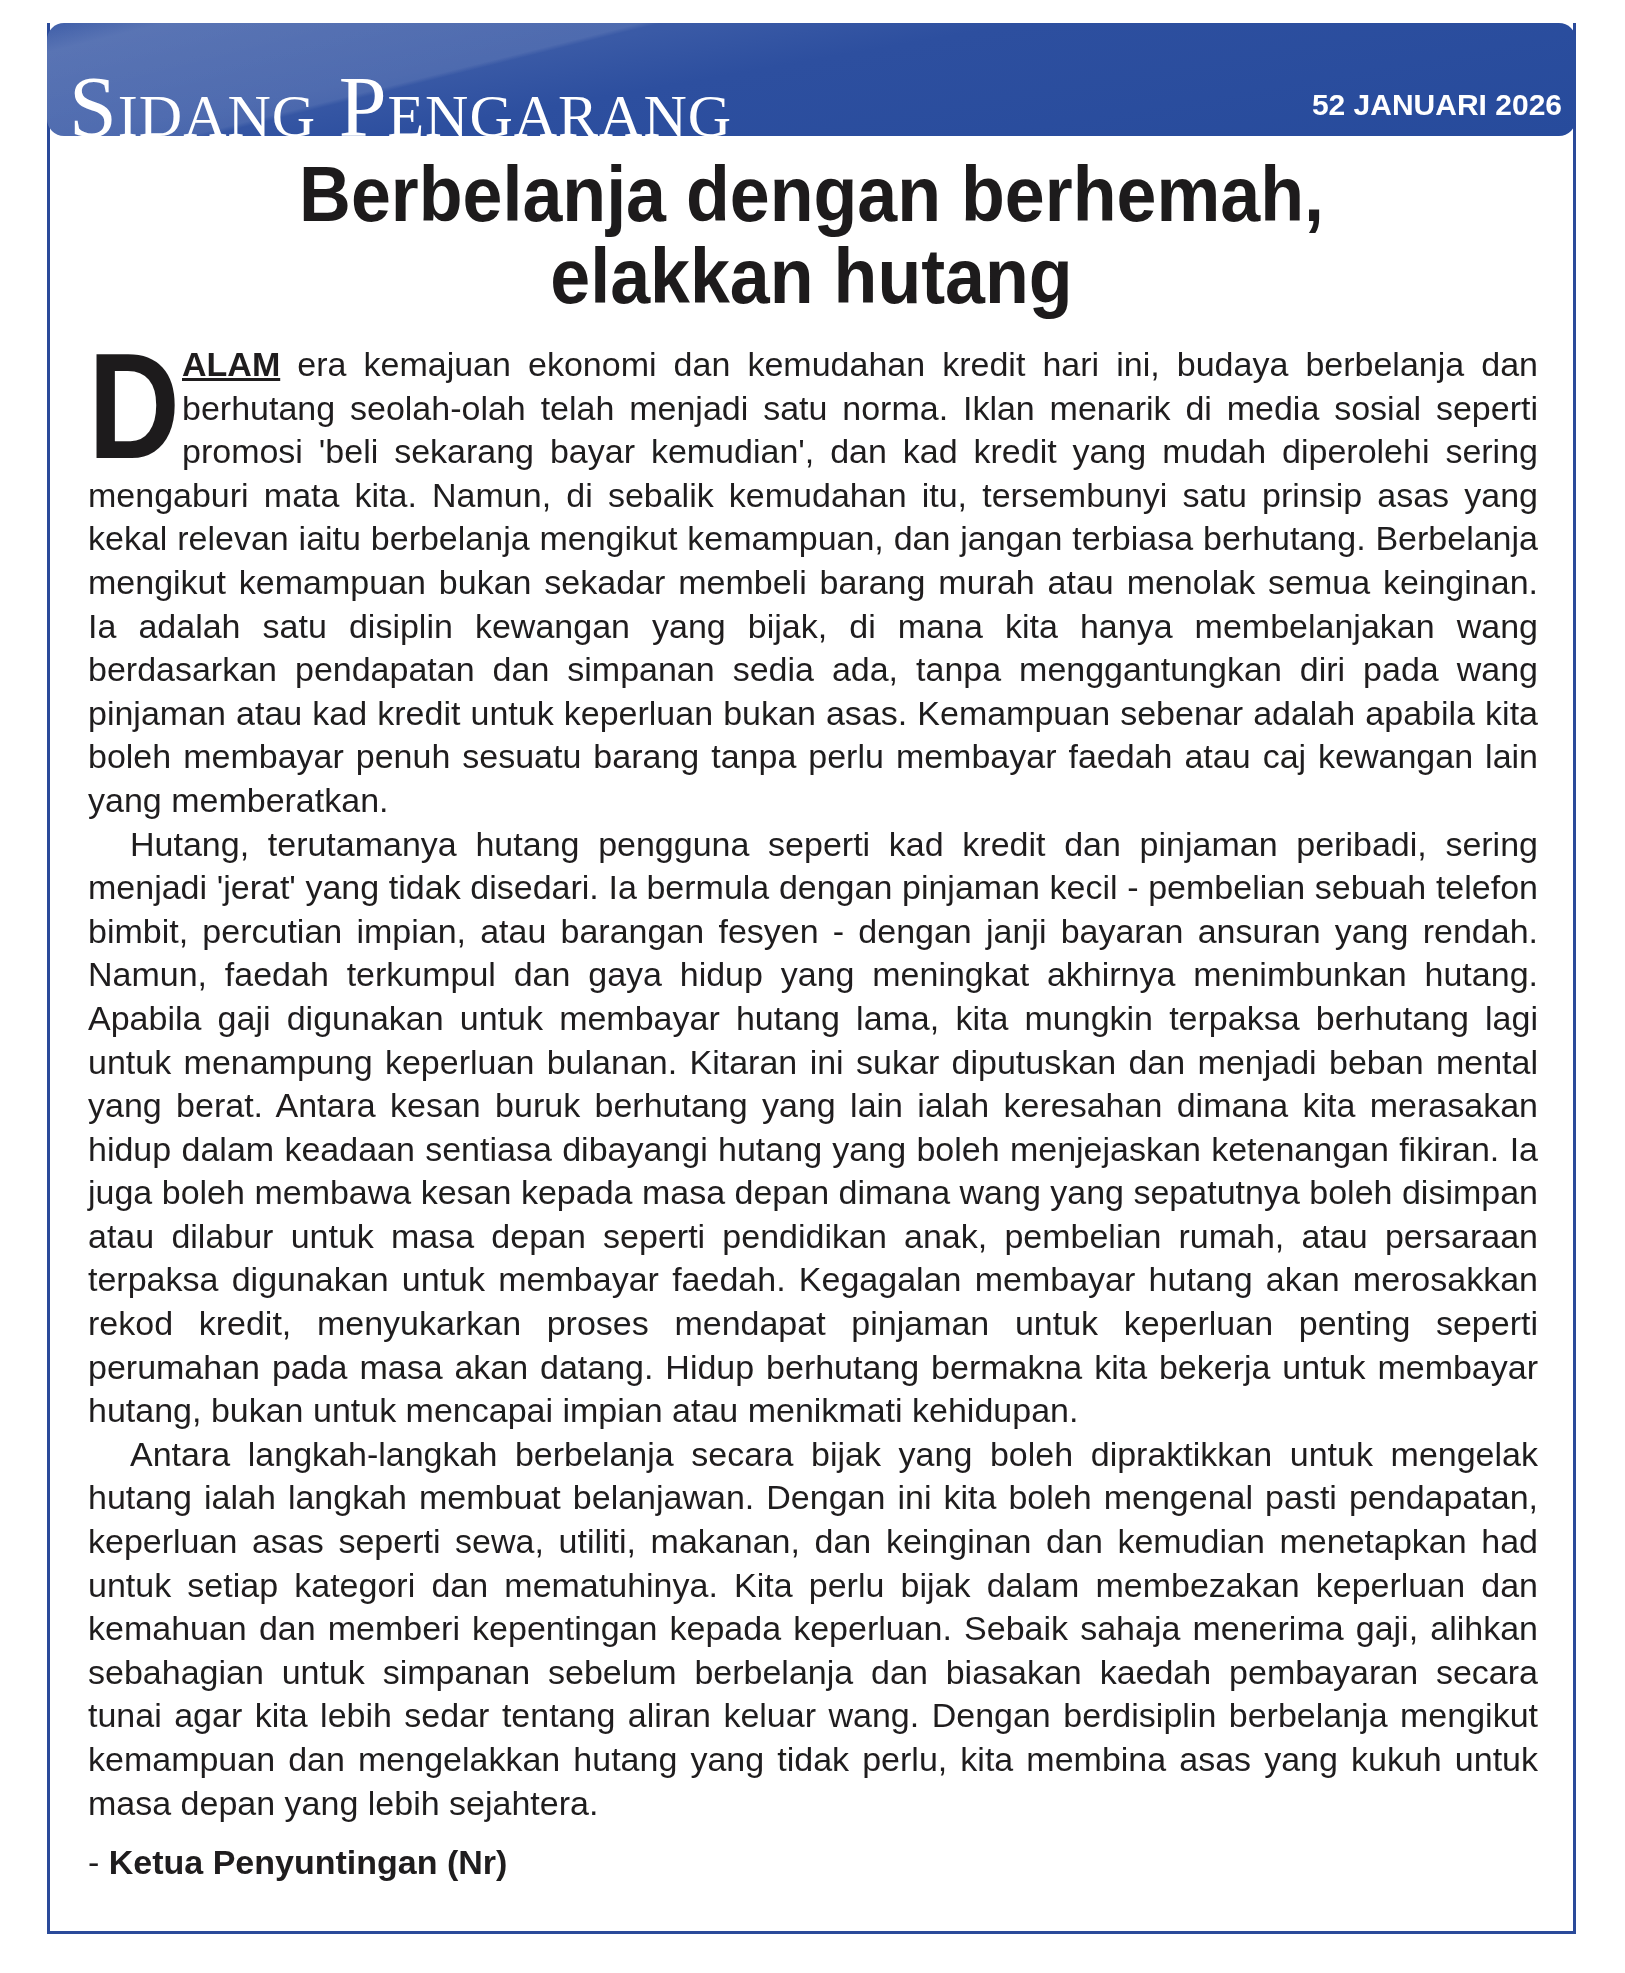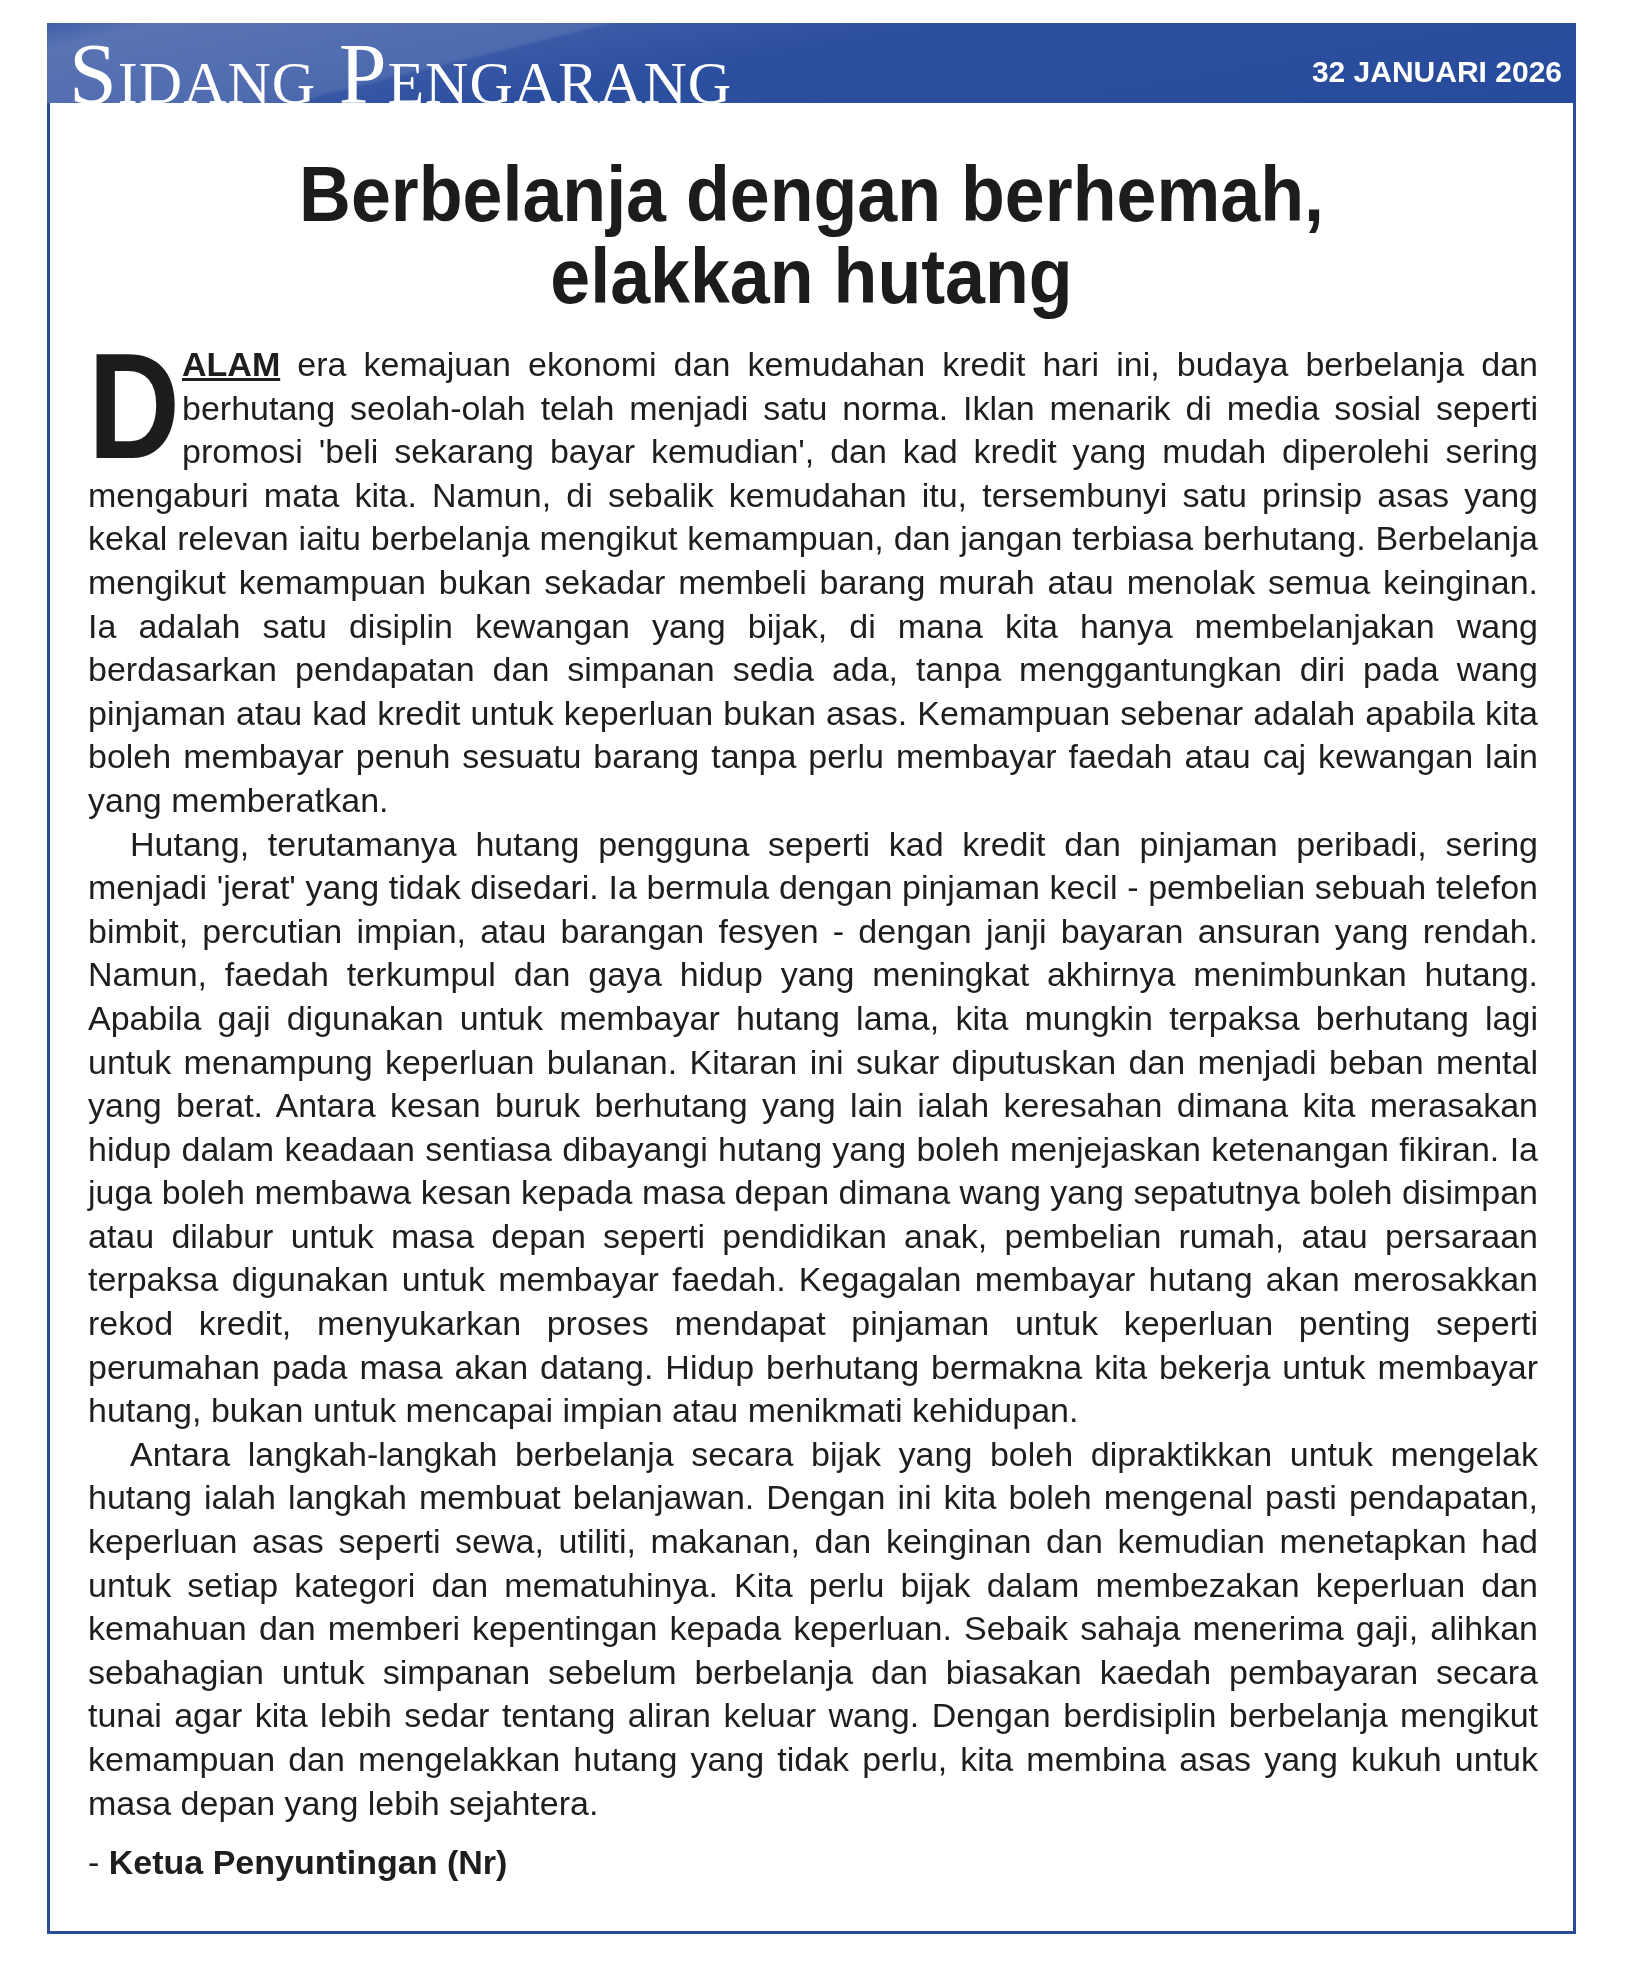--- a/index.html
+++ b/index.html
@@ -3,23 +3,24 @@
 <meta charset="utf-8">
 <style>
   html, body { margin: 0; padding: 0; background: #ffffff; }
   body { width: 1625px; height: 1973px; position: relative; overflow: hidden; }
   .frame {
     position: absolute; left: 47px; top: 23px; width: 1523px; height: 1908px;
     border: 3px solid #2a4a9a; border-top: none; box-sizing: content-box;
     background: #fff;
   }
   .masthead {
-    position: absolute; left: -3px; top: 0; width: 1529px; height: 80px;
+    position: absolute; left: -3px; top: 0; width: 1529px; height: 113px;
     background: linear-gradient(170deg, #3f5ea8 0%, #3a5aa6 30%, #2d4f9f 45%, #274b9c 100%);
     overflow: hidden;
+    border-radius: 17px;
   }
   .masthead .shine {
     position: absolute; left: 0; top: 0; width: 100%; height: 100%;
     background: linear-gradient(166deg, rgba(255,255,255,0.0) 0%, rgba(255,255,255,0.14) 6%, rgba(255,255,255,0.10) 30%, rgba(255,255,255,0.0) 31%);
   }
   .masthead-title {
     position: absolute; left: 22px; bottom: -14px;
     font-family: "Liberation Serif", "DejaVu Serif", serif;
     color: #ffffff; font-size: 86px; letter-spacing: 1px; line-height: 1;
     white-space: nowrap; font-variant: small-caps;
@@ -53,21 +54,21 @@
   .byline { font-weight: bold; margin-top: 16px; }
   .byline .dash { font-weight: normal; }
 </style>
 </head>
 <body>
 
 <div class="frame">
   <div class="masthead">
     <div class="shine"></div>
     <div class="masthead-title">Sidang Pengarang</div>
-    <div class="masthead-date">32 JANUARI 2026</div>
+    <div class="masthead-date">52 JANUARI 2026</div>
   </div>
 
   <h1 class="headline" style="margin:0;">
     <span>Berbelanja dengan berhemah,</span><br>
     <span>elakkan hutang</span>
   </h1>
 
   <div class="article">
     <p class="first"><span class="dropcap">D</span><span class="lead-bold">ALAM</span><span> era kemajuan ekonomi dan kemudahan kredit hari ini, budaya berbelanja dan berhutang seolah-olah telah menjadi satu norma. Iklan menarik di media sosial seperti promosi 'beli sekarang bayar kemudian', dan kad kredit yang mudah diperolehi sering mengaburi mata kita. Namun, di sebalik kemudahan itu, tersembunyi satu prinsip asas yang kekal relevan iaitu berbelanja mengikut kemampuan, dan jangan terbiasa berhutang. Berbelanja mengikut kemampuan bukan sekadar membeli barang murah atau menolak semua keinginan. Ia adalah satu disiplin kewangan yang bijak, di mana kita hanya membelanjakan wang berdasarkan pendapatan dan simpanan sedia ada, tanpa menggantungkan diri pada wang pinjaman atau kad kredit untuk keperluan bukan asas. Kemampuan sebenar adalah apabila kita boleh membayar penuh sesuatu barang tanpa perlu membayar faedah atau caj kewangan lain yang memberatkan.</span></p>
     <p>Hutang, terutamanya hutang pengguna seperti kad kredit dan pinjaman peribadi, sering menjadi 'jerat' yang tidak disedari. Ia bermula dengan pinjaman kecil - pembelian sebuah telefon bimbit, percutian impian, atau barangan fesyen - dengan janji bayaran ansuran yang rendah. Namun, faedah terkumpul dan gaya hidup yang meningkat akhirnya menimbunkan hutang. Apabila gaji digunakan untuk membayar hutang lama, kita mungkin terpaksa berhutang lagi untuk menampung keperluan bulanan. Kitaran ini sukar diputuskan dan menjadi beban mental yang berat. Antara kesan buruk berhutang yang lain ialah keresahan dimana kita merasakan hidup dalam keadaan sentiasa dibayangi hutang yang boleh menjejaskan ketenangan fikiran. Ia juga boleh membawa kesan kepada masa depan dimana wang yang sepatutnya boleh disimpan atau dilabur untuk masa depan seperti pendidikan anak, pembelian rumah, atau persaraan terpaksa digunakan untuk membayar faedah. Kegagalan membayar hutang akan merosakkan rekod kredit, menyukarkan proses mendapat pinjaman untuk keperluan penting seperti perumahan pada masa akan datang. Hidup berhutang bermakna kita bekerja untuk membayar hutang, bukan untuk mencapai impian atau menikmati kehidupan.</p>

